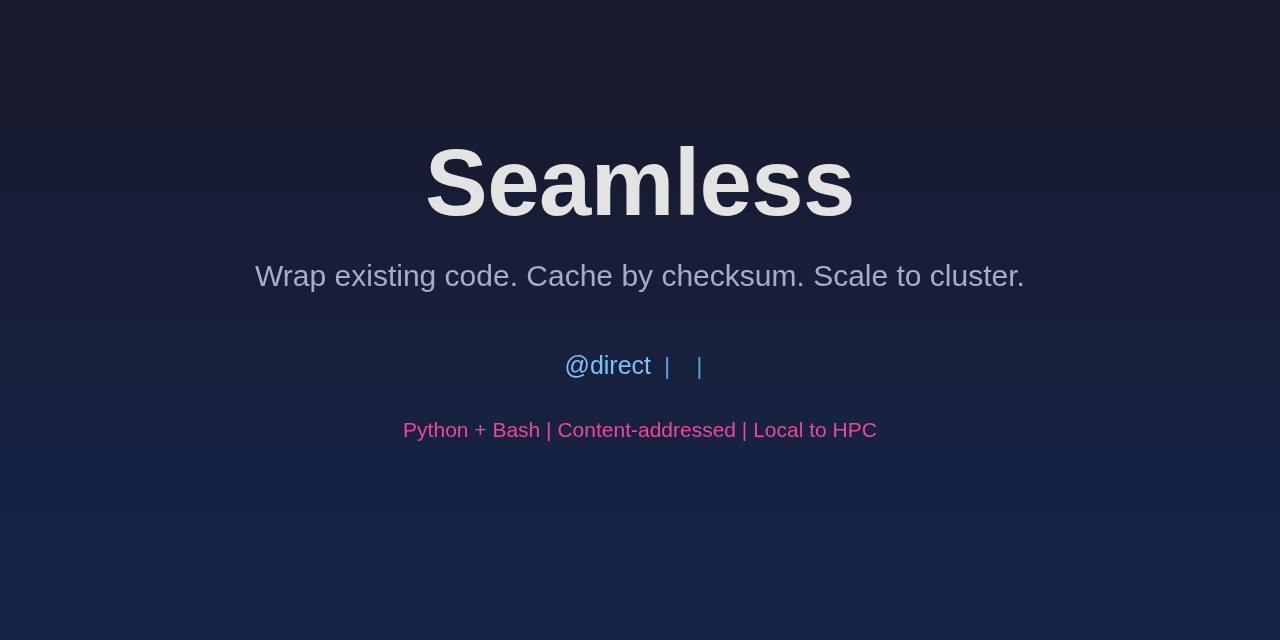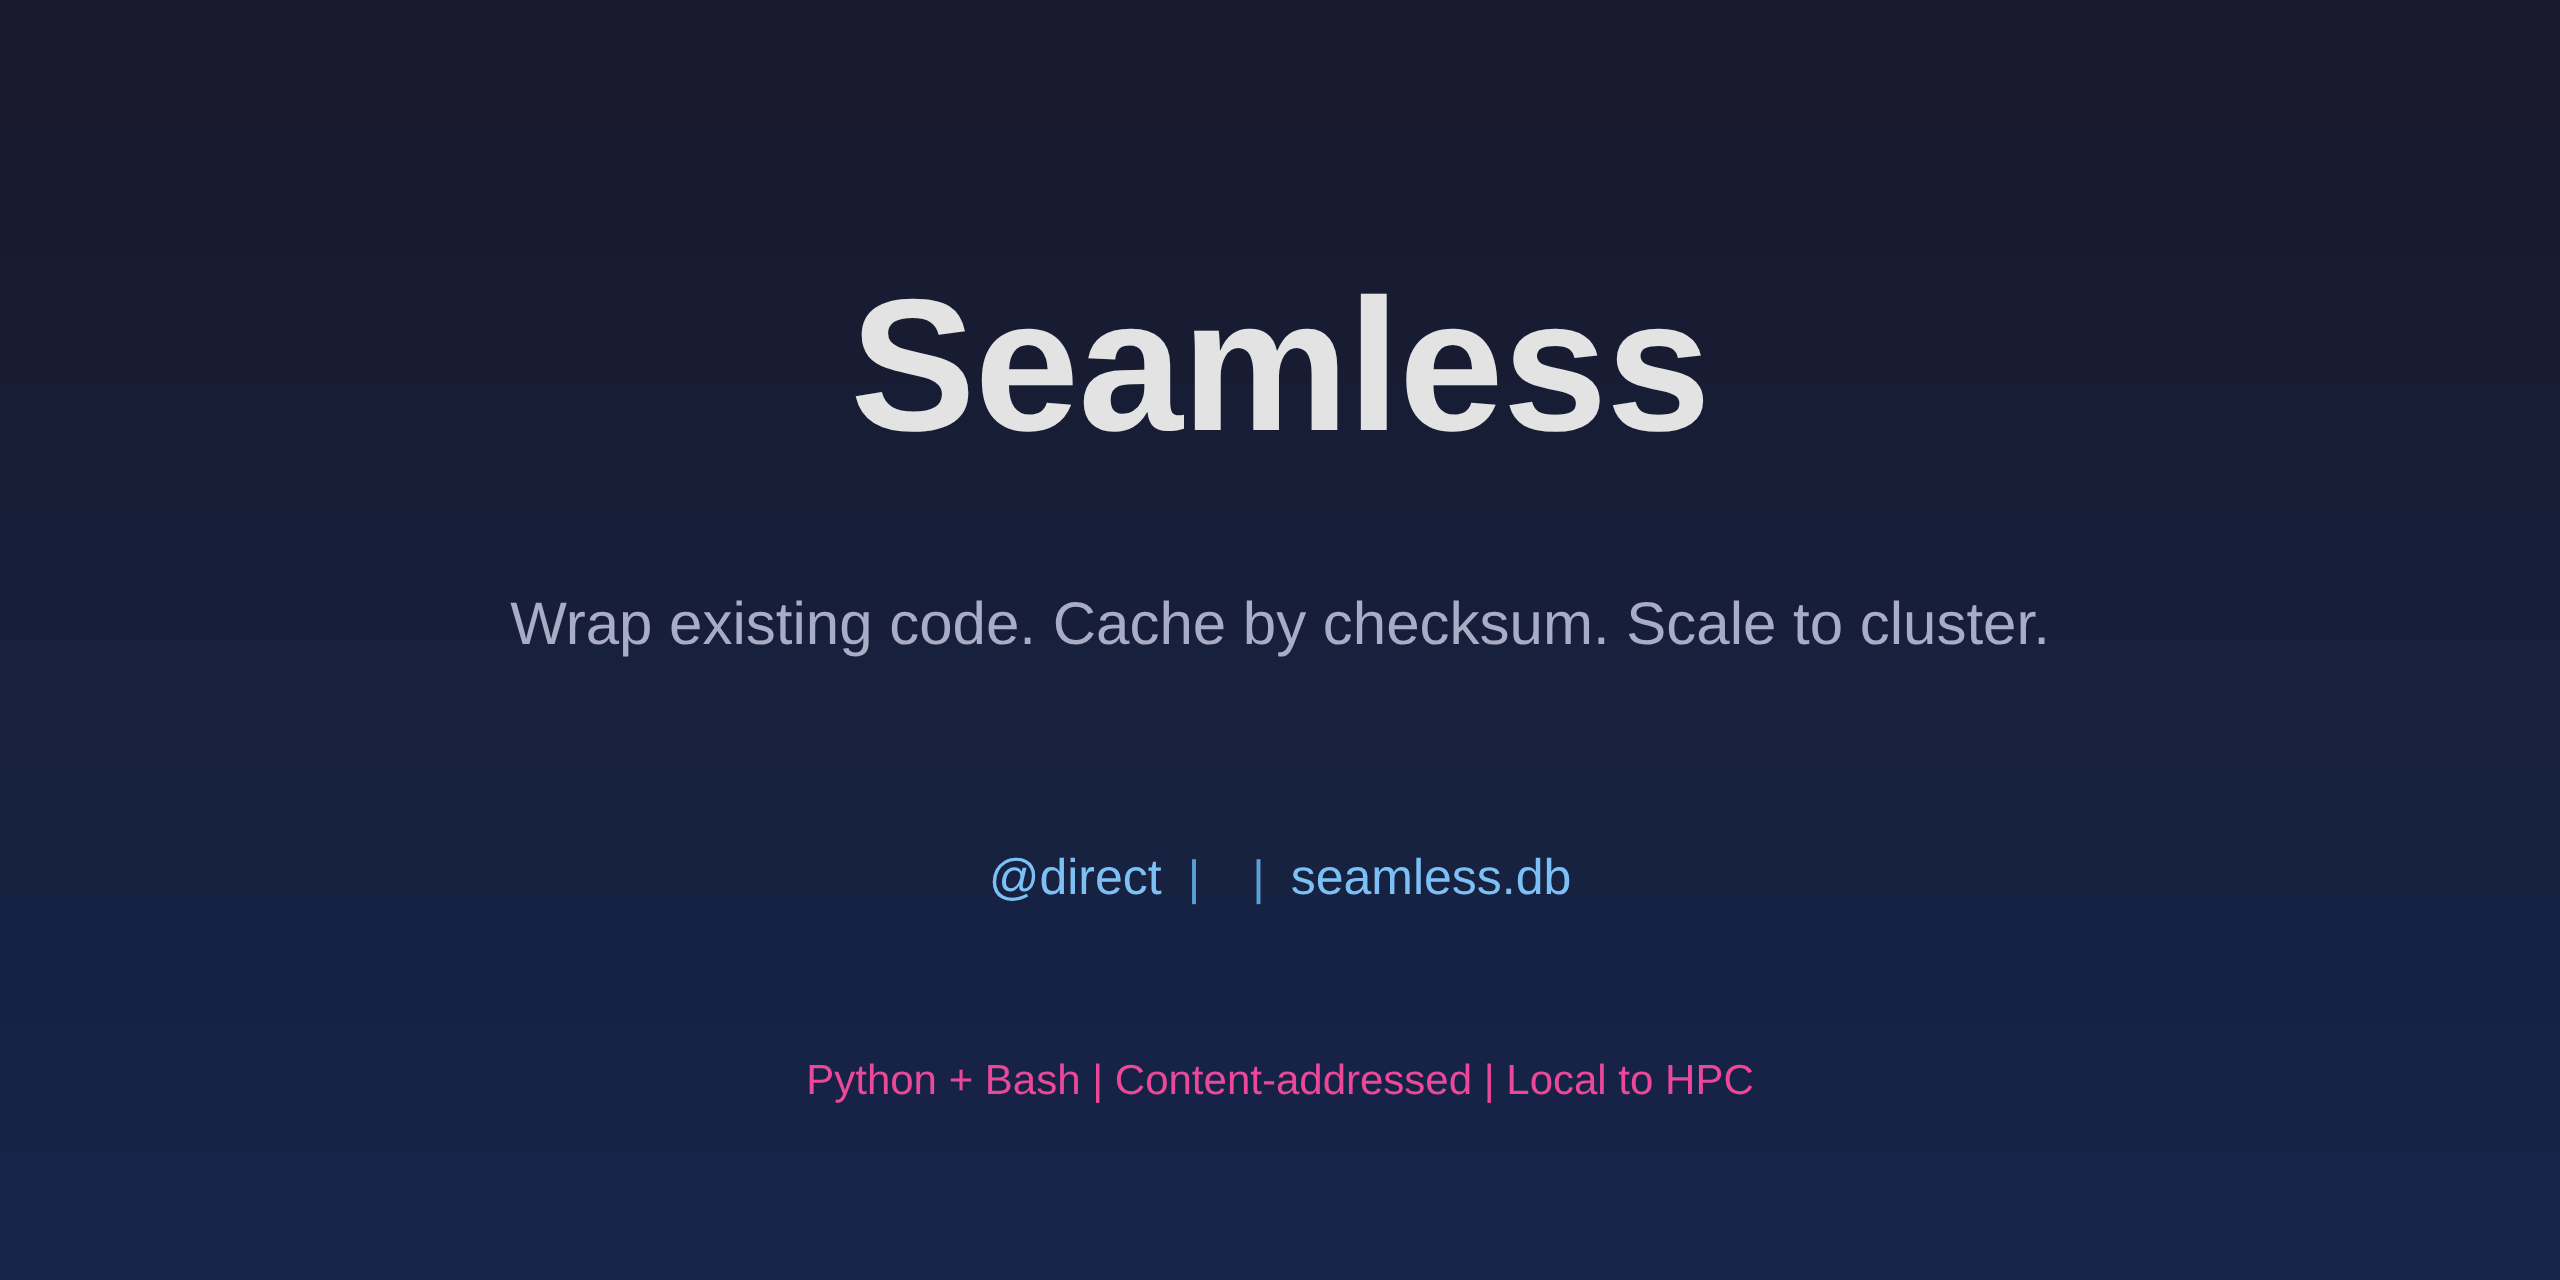--- a/index.html
+++ b/index.html
@@ -48,21 +48,20 @@
 
   
   #hero-content {
     position: absolute;
     inset: 0;
     display: flex;
     flex-direction: column;
     align-items: center;
     justify-content: flex-start;
     text-align: center;
-    gap: 37px;
   }
 
   .hero-title {
     margin-top: 136px;
     font-size: 94px;
     font-weight: bold;
     line-height: 1.0;
     color: #e2e3e2;
     letter-spacing: -0.5px;
     white-space: nowrap;
@@ -115,18 +114,17 @@
 <div id="hero-content">
 
   <h1 class="hero-title">Seamless</h1>
 
   <p class="hero-subtitle">Wrap existing code. Cache by checksum. Scale to cluster.</p>
 
   <nav class="hero-links">
     <a class="hero-link" href="#">@direct</a>
     <span class="hero-link-sep">|</span>
     <span class="hero-link-sep">|</span>
-    <a class="hero-link" href="#">seamless.db</a>
   </nav>
 
   <p class="hero-footer">Python + Bash | Content-addressed | Local to HPC</p>
 
 </div>
 
 </body></html>

